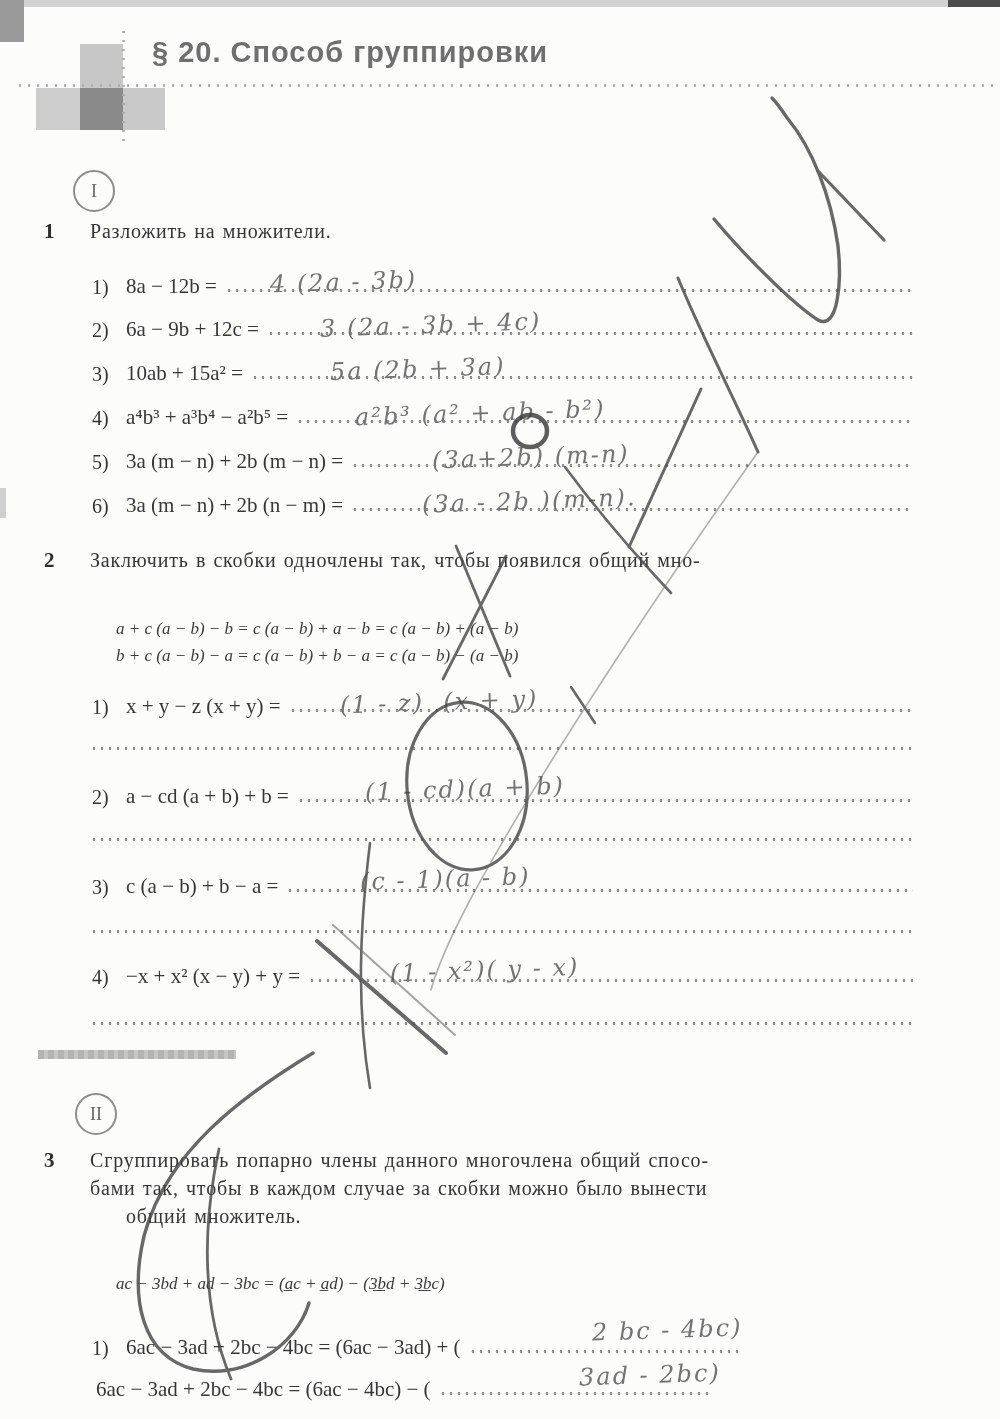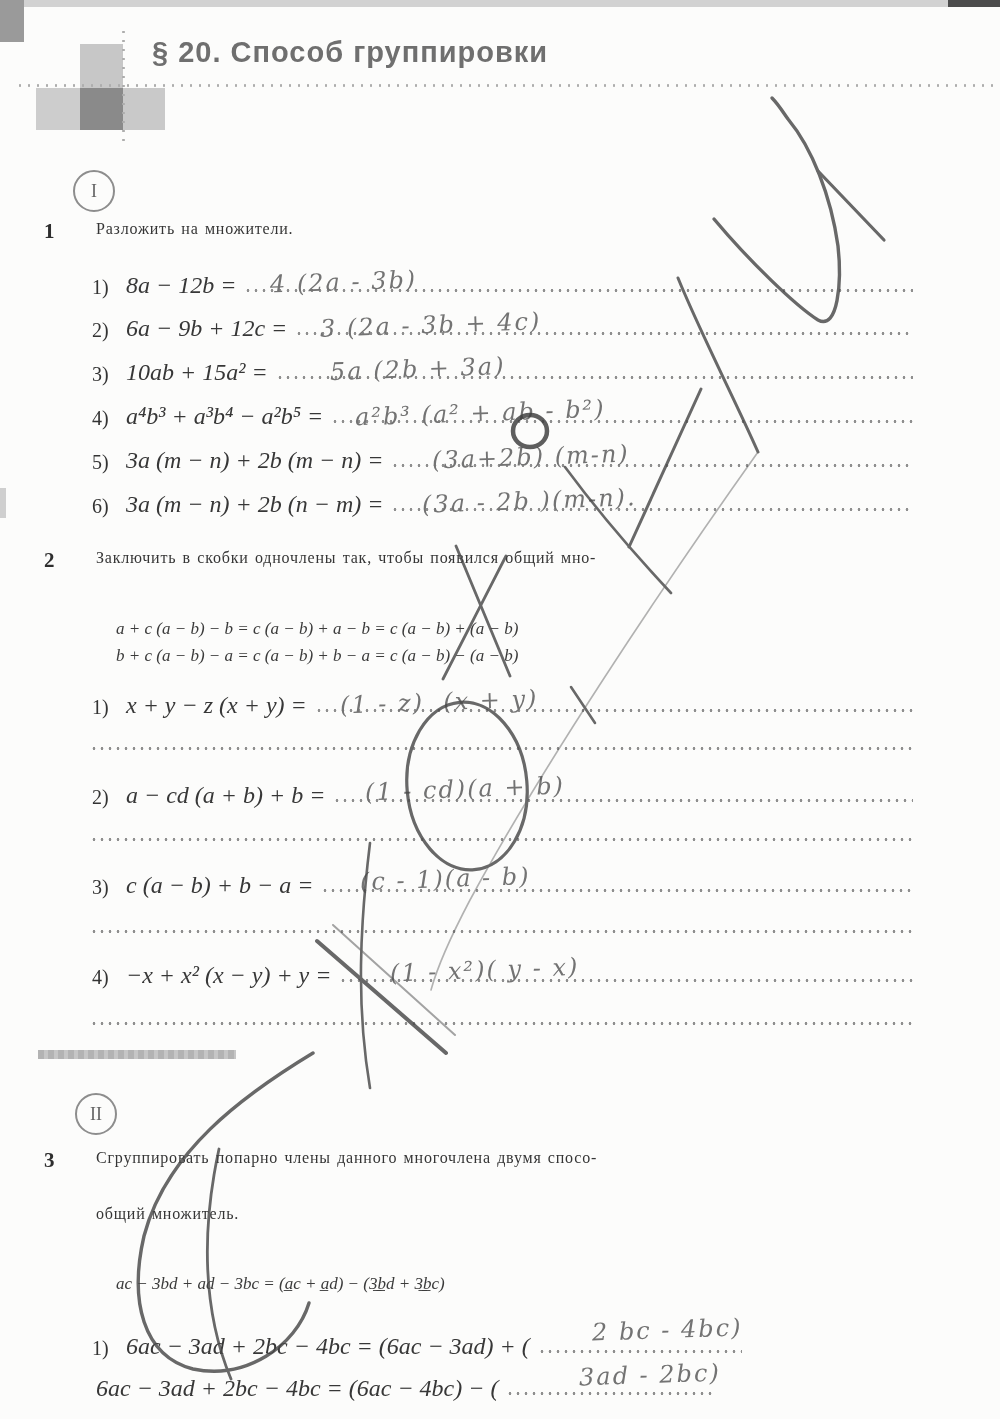--- a/index.html
+++ b/index.html
@@ -16,27 +16,27 @@
         background-image:radial-gradient(circle at 2px 1.5px,#adadad 1.05px,rgba(0,0,0,0) 1.5px);
         background-size:9px 3px;background-repeat:repeat-x;}
   .vrule-dots{position:absolute;width:3px;
         background-image:radial-gradient(circle at 1.5px 2px,#adadad 1.05px,rgba(0,0,0,0) 1.5px);
         background-size:3px 9px;background-repeat:repeat-y;}
   .title{position:absolute;left:152px;top:36px;font-family:"Liberation Sans",sans-serif;
         font-weight:bold;font-size:29px;color:#6f6f6f;letter-spacing:1px;white-space:nowrap;text-align:right;}
   .level{position:absolute;width:38px;height:38px;border:2px solid #8d8d8d;border-radius:50%;
         display:flex;align-items:center;justify-content:center;font-size:18px;color:#666;}
   .tasknum{position:absolute;left:44px;font-weight:bold;font-size:21px;color:#2e2e2e;}
-  .prompt{position:absolute;left:96px;font-size:16px;color:#353535;letter-spacing:.8px;
+  .prompt{position:absolute;left:90px;font-size:20px;color:#353535;letter-spacing:.8px;
         word-spacing:1.5px;white-space:nowrap;}
   .example{position:absolute;left:116px;font-style:italic;font-size:17px;color:#3b3b3b;
         line-height:27px;white-space:pre;}
   .row{position:absolute;left:92px;width:823px;height:38px;display:flex;align-items:flex-end;}
   .num{width:34px;font-size:20px;color:#333;flex:none;}
-  .eq{font-style:italic;font-size:24px;color:#373737;white-space:pre;flex:none;}
+  .eq{font-size:21px;color:#373737;white-space:pre;flex:none;}
   .dots{flex:1;height:3px;margin:0 2px 7px 10px;
         background-image:radial-gradient(circle at 2px 1.5px,#8f8f8f 1.2px,rgba(0,0,0,0) 1.6px);
         background-size:8px 3px;background-repeat:repeat-x;}
   .fullline{position:absolute;left:92px;width:823px;height:3px;
         background-image:radial-gradient(circle at 2px 1.5px,#8f8f8f 1.2px,rgba(0,0,0,0) 1.6px);
         background-size:8px 3px;background-repeat:repeat-x;}
   .hand{position:absolute;font-family:"DejaVu Serif",serif;font-style:italic;color:#737373;
         font-size:24px;letter-spacing:2px;white-space:pre;transform:rotate(-2deg);}
   .graybar{position:absolute;left:38px;top:1050px;width:198px;height:9px;
         background:repeating-linear-gradient(90deg,#b3b3b3 0 6px,#c6c6c6 6px 10px);}
@@ -141,22 +141,23 @@
     <span class="hand" style="left:298px;bottom:5px;">(1 - x²)( y - x)</span>
   </div>
   <div class="fullline" style="top:1022px;"></div>
 
   <div class="graybar"></div>
   <div class="level" style="left:75px;top:1093px;">
     <span>II</span>
   </div>
 
   <div class="tasknum" style="top:1148px;">3</div>
-  <div class="prompt" style="top:1149px;">Сгруппировать попарно члены данного многочлена двумя спосо-</div>
-  <div class="prompt" style="top:1205px;">общий множитель.</div>
+  <div class="prompt" style="top:1149px;">Сгруппировать попарно члены данного многочлена общий спосо-</div>
+  <div class="prompt" style="top:1177px;">бами так, чтобы в каждом случае за скобки можно было вынести</div>
+  <div class="prompt" style="top:1205px;margin-left:36px;">общий множитель.</div>
   <div class="example" style="top:1270px;">ac − 3bd + ad − 3bc = (a̲c + a̲d) − (3̲b̲d + 3̲b̲c)</div>
 
   <div class="row" style="top:1320px;width:652px;height:40px;">
     <span class="num">1)</span>
     <span class="eq">6ac − 3ad + 2bc − 4bc = (6ac − 3ad) + (</span>
     <span class="dots"></span>
     <span class="hand" style="left:500px;bottom:16px;">2 bc - 4bc)</span>
   </div>
   <div class="row" style="top:1362px;left:96px;width:618px;height:40px;">
     <span class="eq">6ac − 3ad + 2bc − 4bc = (6ac − 4bc) − (</span>

